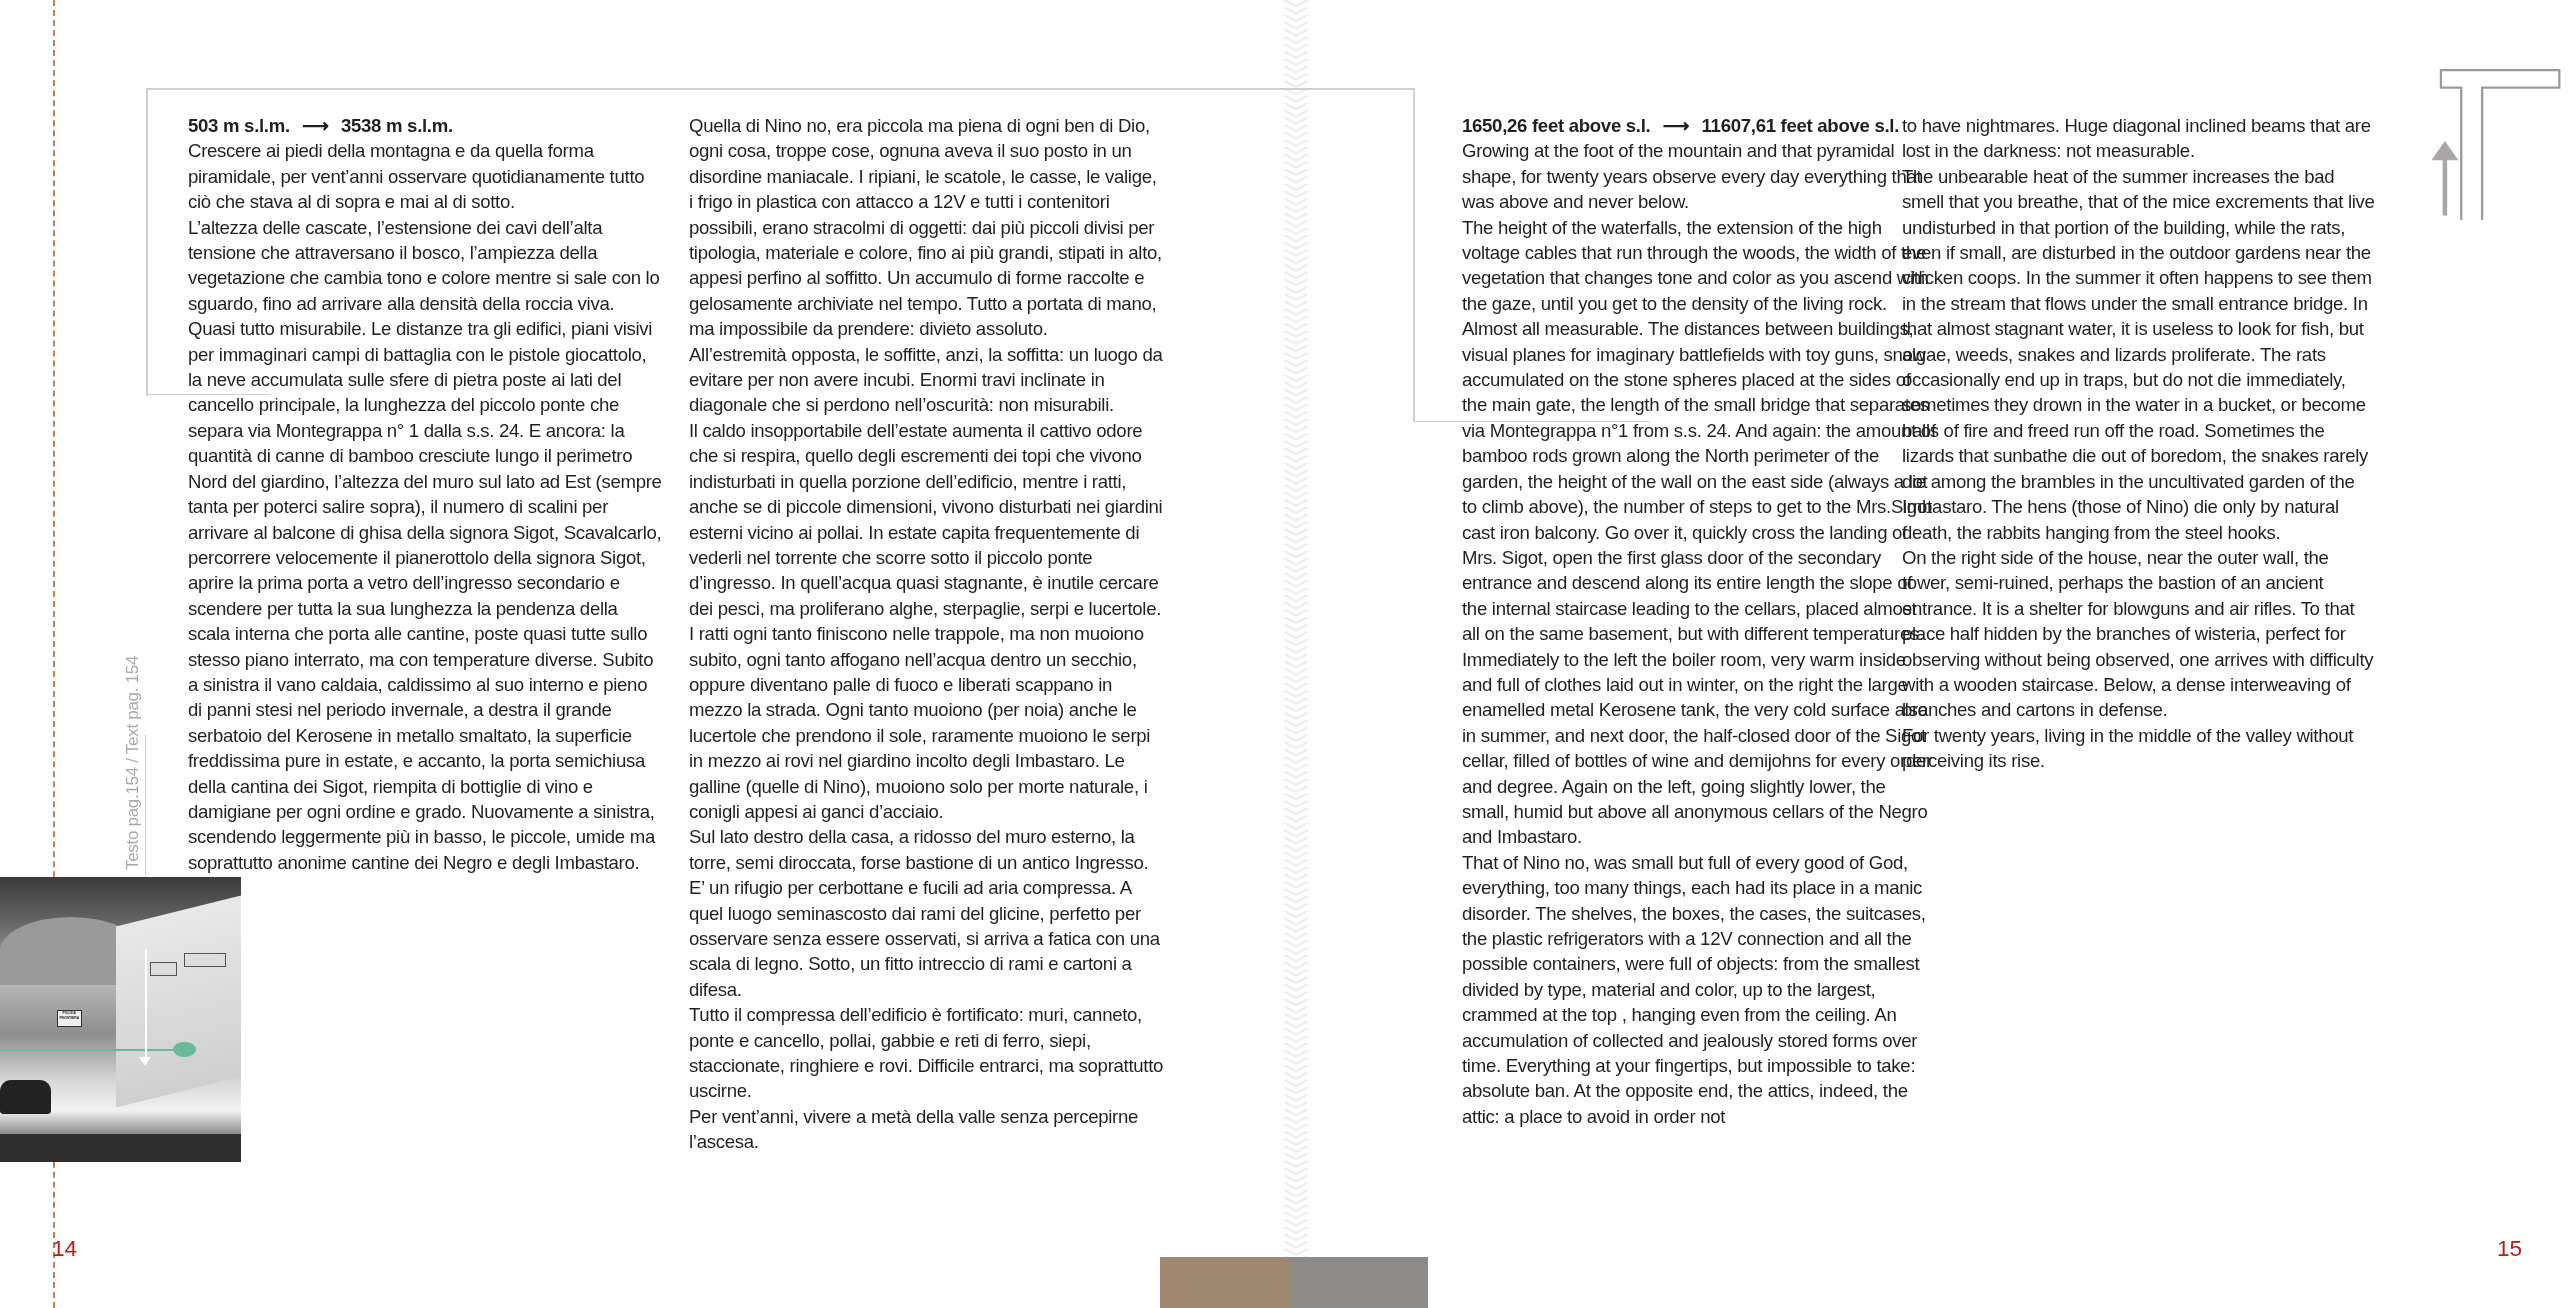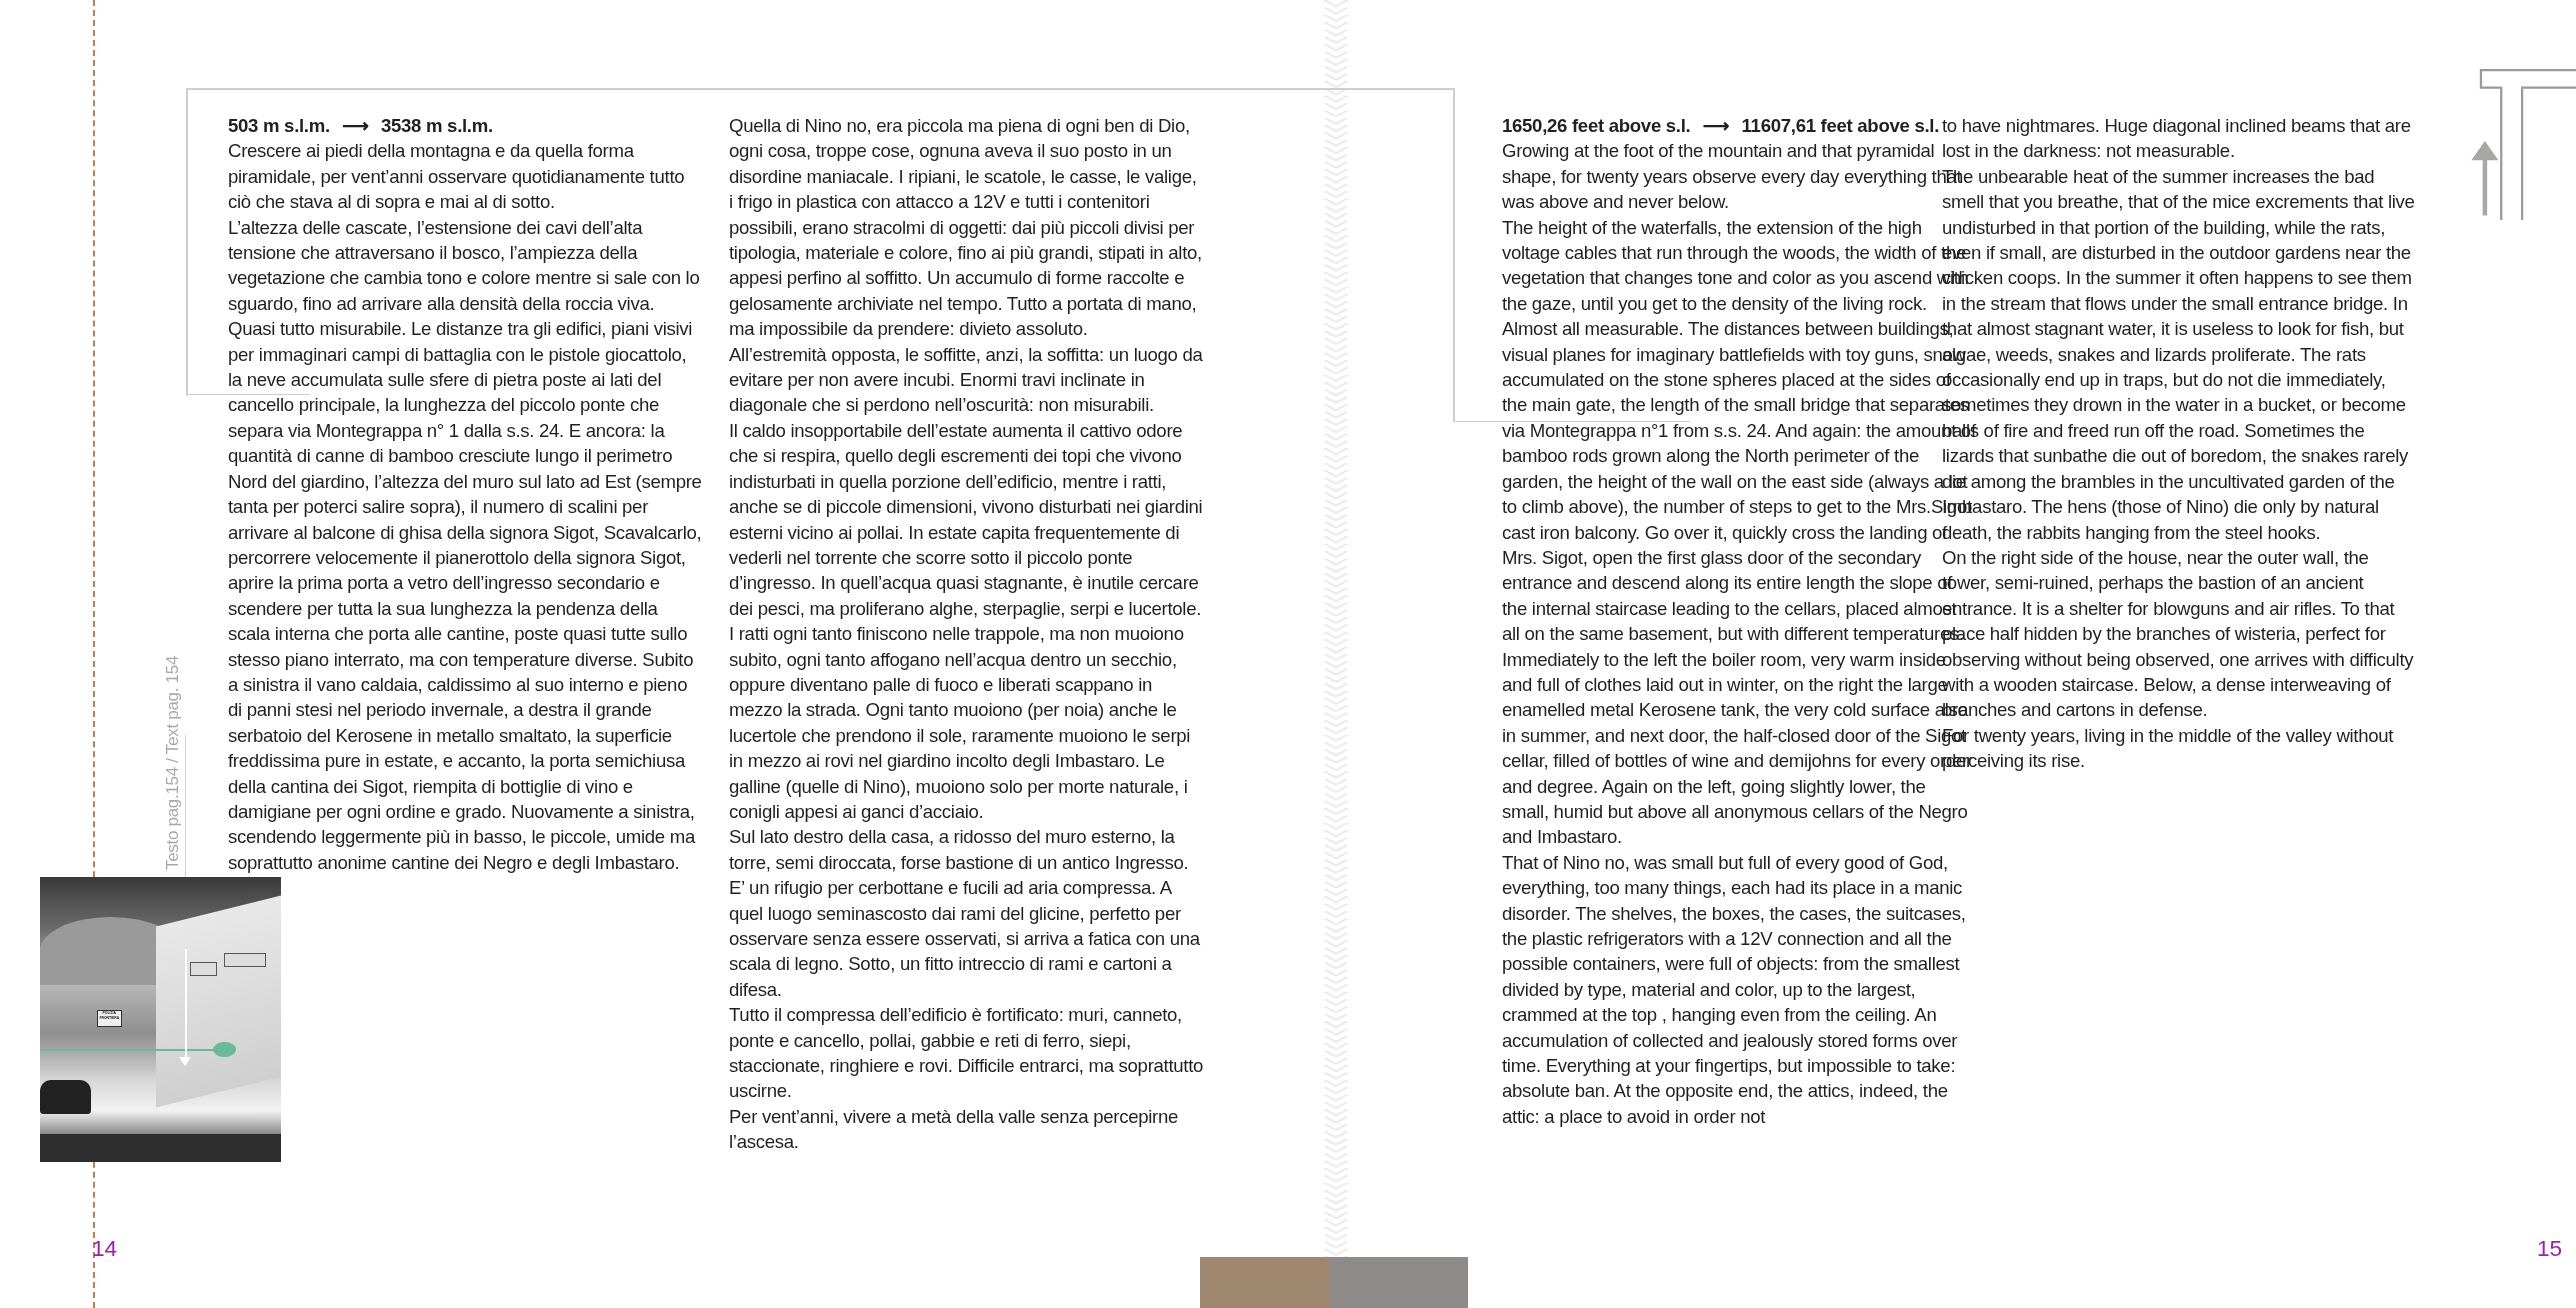--- a/index.html
+++ b/index.html
@@ -1,18 +1,18 @@
 <!DOCTYPE html>
 <html style="font-size:9px"><head>
 <meta charset="utf-8">
 <style>
   html, body { margin:0; padding:0; background:#ffffff; }
   body { width:2576px; height:1308px; position:relative; overflow:hidden;
          font-family:"Liberation Sans", sans-serif; color:#231f20; }
-  .spread { position:absolute; inset:0;margin-left:40px; }
+  .spread { position:absolute; inset:0; }
   .dashed-margin { position:absolute; left:53px; top:0; width:0; height:1308px;
          border-left:2.8px dashed #c97d4a; }
   .spine { position:absolute; left:1283px; top:0; width:26px; height:1308px;
          background: repeating-linear-gradient(180deg, transparent 0 8px, transparent 8px 16px);
          }
   .spine svg { position:absolute; left:0; top:0; }
   .frame-top { position:absolute; left:146px; top:88px; width:1268px; height:0; border-top:2.3px solid #cfcfcf; }
   .frame-left { position:absolute; left:146px; top:88px; width:0; height:308px; border-left:2.3px solid #cfcfcf; }
   .frame-mid { position:absolute; left:146px; top:394px; width:124px; height:0; border-top:1.7px solid #cfcfcf; }
   .frame-right { position:absolute; left:1413px; top:88px; width:0; height:333px; border-left:2.3px solid #cfcfcf; }
@@ -38,21 +38,21 @@
   .photo .hill { position:absolute; left:0; top:40px; width:141px; height:68px; background:#9a9a9a; border-radius:50% 50% 0 0; }
   .photo .road { position:absolute; left:0; bottom:0; width:241px; height:28px; background:#2d2d2d; }
   .photo .car { position:absolute; left:0; top:203px; width:51px; height:34px; background:#222; border-radius:11.3px 11.3px 3.4px 3.4px; }
   .photo .sign { position:absolute; left:57px; top:133px; width:22.6px; height:14.7px; background:#efefef; border:1.1px solid #333;
          font-size:3.4px; line-height:4.5px; text-align:center; color:#222; font-weight:bold; }
   .green-line { position:absolute; left:0; top:1049px; width:186px; height:1.7px; background:#69b99a; }
   .green-dot { position:absolute; left:173px; top:1042px; width:22.6px; height:15.3px; border-radius:50%; background:#69b99a; }
   .white-arrow-line { position:absolute; left:145px; top:949px; width:1.7px; height:110px; background:#ffffff; }
   .white-arrow-head { position:absolute; left:139px; top:1057px; width:0; height:0;
          border-left:6.8px solid transparent; border-right:6.8px solid transparent; border-top:9px solid #ffffff; }
-  .page-num { position:absolute; top:1236px; font-size:22.6px; color:#a21caf; }
+  .page-num { position:absolute; top:1236px; font-size:22.6px; color:#b91c1c; }
   .page-left { left:52px; }
   .page-right { left:2497px; }
   .tab-brown { position:absolute; left:1160px; top:1257px; width:130px; height:51px; background:#a08870; }
   .tab-grey { position:absolute; left:1290px; top:1257px; width:138px; height:51px; background:#8f8b8a; }
   .t-logo { position:absolute; left:2421px; top:34px; }
 </style>
 </head>
 <body>
 
 <div class="spread">

